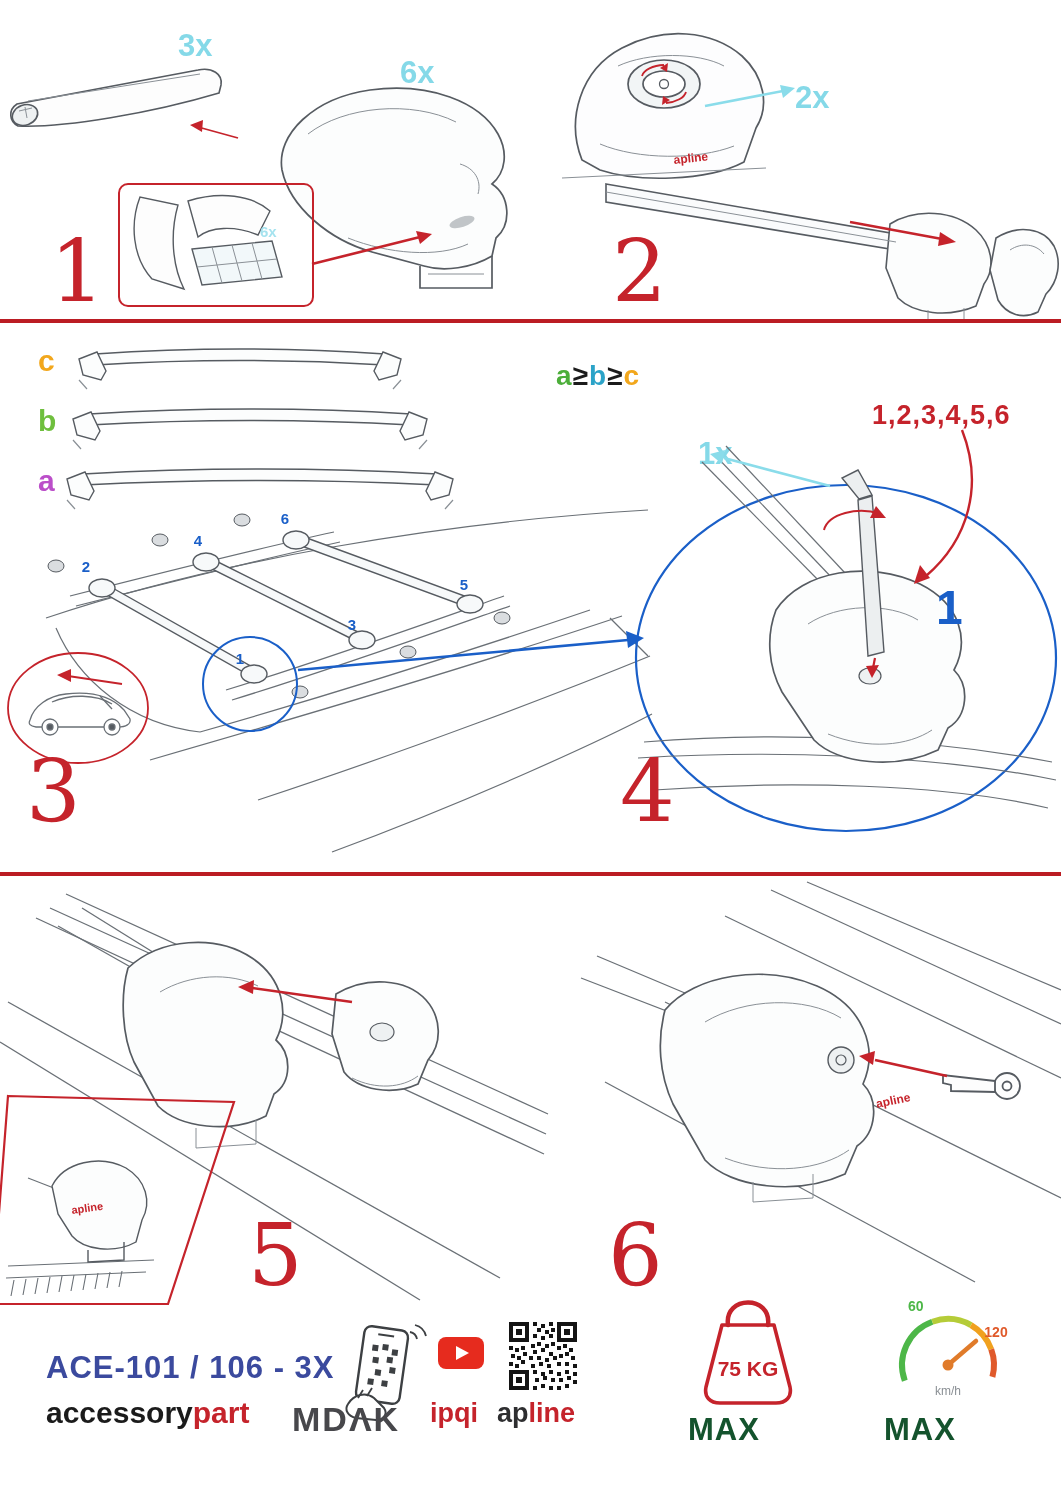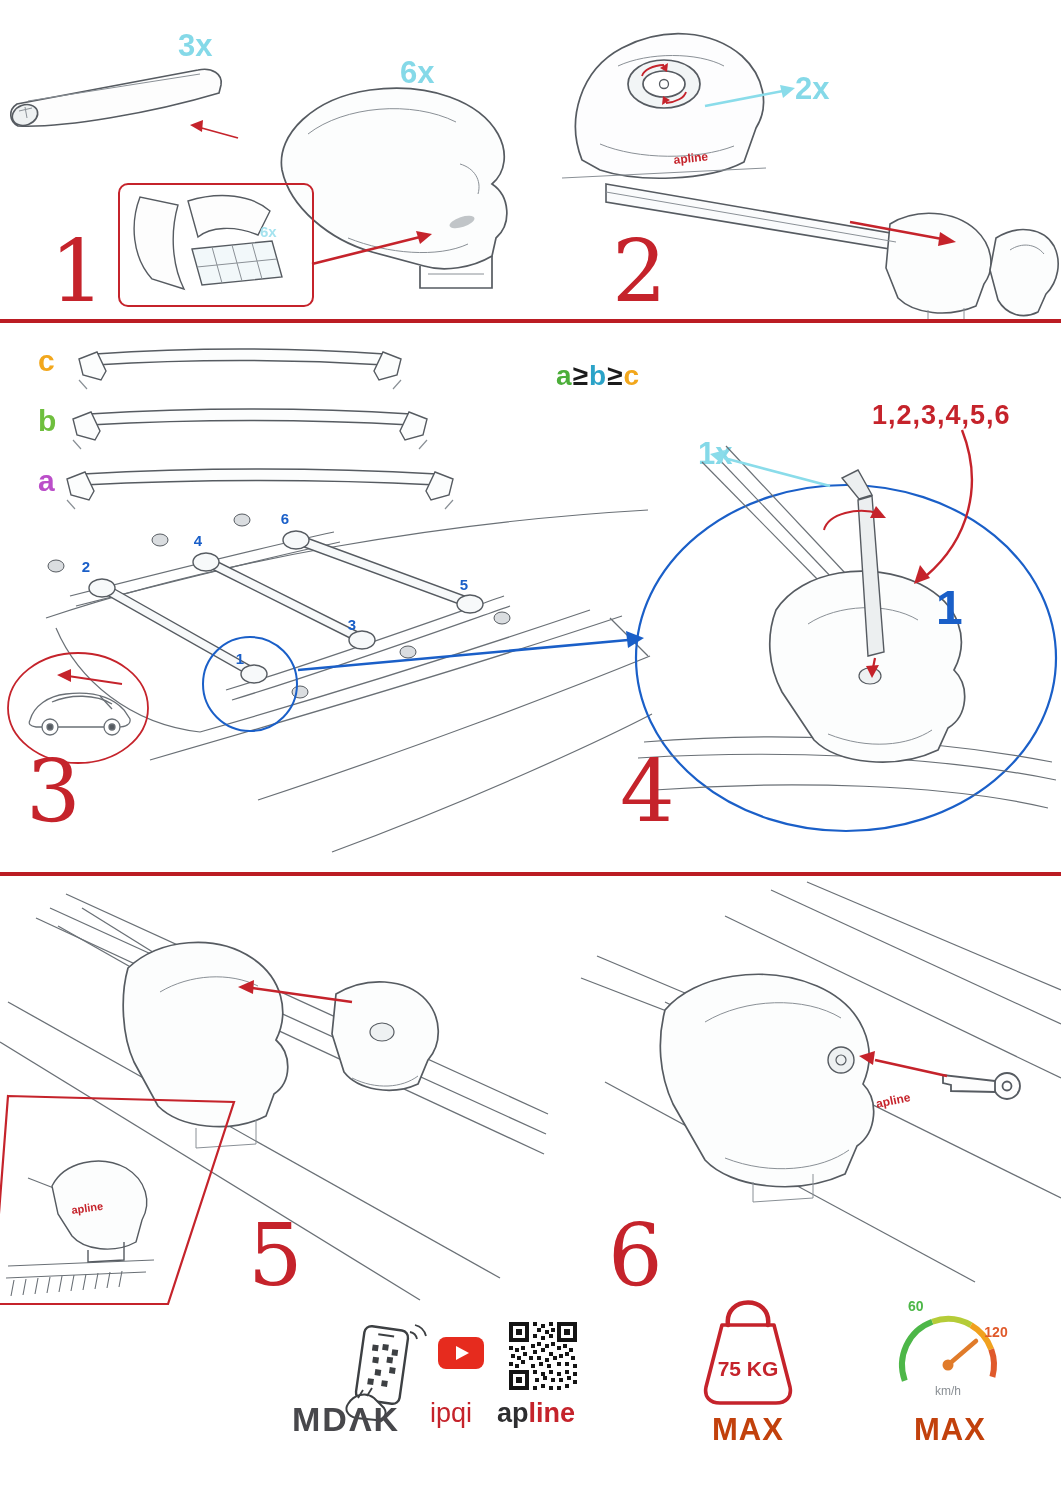--- a/index.html
+++ b/index.html
@@ -10,23 +10,23 @@
   .stepnum{font-family:"DejaVu Serif",serif;font-size:86px;line-height:1;color:#c5232b}
   .qty{font-size:31px;font-weight:bold;color:#85d9e8}
   .divider{left:0;width:1061px;height:4px;background:#bb1c23}
   .letter{font-size:30px;font-weight:bold}
   .rule{font-size:28px;font-weight:bold;letter-spacing:1px}
   .seq{font-size:27px;font-weight:bold;color:#c5232b;letter-spacing:1px}
   .model{font-size:31px;font-weight:bold;color:#3b4a9e;letter-spacing:1px}
   .brandline{font-size:30px;font-weight:bold;color:#1b1b1b}
   .red{color:#c5232b}
   .logo-md{font-size:34px;font-weight:bold;color:#47474b;letter-spacing:2px}
-  .logo-ipqi{font-size:27px;font-weight:normal;color:#c5232b}
+  .logo-ipqi{font-size:27px;font-weight:bold;color:#c5232b}
   .logo-ap{font-size:27px;font-weight:bold;color:#2e2e30}
-  .max{font-size:31px;font-weight:bold;color:#c2410c;text-align:center;letter-spacing:1px}
+  .max{font-size:31px;font-weight:bold;color:#14532d;text-align:left;letter-spacing:1px}
   .redbox{border:2px solid #c5232b;border-radius:10px}
   svg text{font-family:"Liberation Sans",sans-serif}
   .bluenum text{fill:#1a5fc8;font-weight:bold;font-size:15px}
 </style>
 </head>
 <body>
 
 <div class="page">
 
   <div class="qty" style="left:178px;top:28px">3x</div>
@@ -77,21 +77,21 @@
     <path d="M52,132 C90,148 150,148 186,134 M70,54 C100,40 150,40 176,54 M14,166 L218,156" stroke="#8a9096" stroke-width="1" fill="none"></path>
     <path d="M94,64 a24,13 0 0 1 22,-11 M138,80 a24,13 0 0 1 -20,11" stroke="#c5232b" stroke-width="1.8" fill="none"></path>
     <polygon points="120,51 112,56 119,60" fill="#c5232b"></polygon>
     <polygon points="114,93 122,88 115,84" fill="#c5232b"></polygon>
     <text x="126" y="152" font-size="12" font-weight="bold" fill="#c5232b" transform="rotate(-6 126 152)">apline</text>
   </svg>
   <svg style="left:695px;top:82px" width="104" height="32" viewBox="0 0 104 32">
     <path d="M10,24 L88,9" stroke="#8adcea" stroke-width="2.6" fill="none"></path>
     <polygon points="100,6 85,3 88,16" fill="#8adcea"></polygon>
   </svg>
-  <div class="qty" style="left:795px;top:71px">2x</div>
+  <div class="qty" style="left:795px;top:80px">2x</div>
 
   <svg style="left:598px;top:150px" width="463" height="172" viewBox="0 0 463 172">
     <g fill="#fafbfc" stroke="#565b61" stroke-width="1.6">
       <path d="M8,34 L298,84 L298,100 L8,52 Z"></path>
       <path d="M292,74 C318,58 356,60 378,80 C394,95 398,118 386,134 L378,156 C350,168 316,164 300,148 L288,118 Z" fill="#fcfdfd"></path>
       <path d="M398,88 C420,74 446,78 456,96 C464,112 460,132 448,144 L440,162 C424,170 408,164 400,150 L392,120 Z" fill="#fcfdfd"></path>
     </g>
     <path d="M8,42 L298,92 M330,160 L330,171 L366,171 L366,158 M412,100 C424,92 438,94 446,104" stroke="#8a9096" stroke-width="1" fill="none"></path>
     <path d="M252,72 L344,89" stroke="#c5232b" stroke-width="2.6" fill="none"></path>
     <polygon points="358,92 342,82 340,96" fill="#c5232b"></polygon>
@@ -269,20 +269,22 @@
       <circle cx="462" cy="204" r="13"></circle>
       <circle cx="462" cy="204" r="4.5" fill="#fff"></circle>
       <path d="M450,199 L398,193 L398,201 L406,203 L406,209 L450,210 Z"></path>
     </g>
     <path d="M402,194 L330,178" stroke="#c5232b" stroke-width="2.6" fill="none"></path>
     <polygon points="314,174 330,169 328,183" fill="#c5232b"></polygon>
     <text x="332" y="226" font-size="12" font-weight="bold" fill="#c5232b" transform="rotate(-12 332 226)">apline</text>
   </svg>
   <div class="stepnum" style="left:608px;top:1212px">6</div>
 
+  <div class="model" style="left:46px;top:1350px">ACE-101 / 106 - 3X</div>
+  <div class="brandline" style="left:46px;top:1396px"><span>accessory</span><span class="red">part</span></div>
 
   <svg style="left:330px;top:1320px" width="96" height="102" viewBox="0 0 96 102">
     <g transform="rotate(8 52 45)">
       <rect x="30" y="8" width="44" height="74" rx="7" fill="#fff" stroke="#3d4043" stroke-width="2.4"></rect>
       <path d="M44,15 l16,0" stroke="#3d4043" stroke-width="2"></path>
       <path d="M40 26h6v6h-6zM50 24h6v6h-6zM60 28h6v6h-6zM42 38h6v6h-6zM56 36h6v6h-6zM46 50h6v6h-6zM60 46h6v6h-6zM40 60h6v6h-6zM54 60h6v6h-6z" fill="#3d4043"></path>
     </g>
     <path d="M18,84 C24,74 36,72 44,78 L54,88 C58,94 54,100 46,100 L26,98 C18,96 14,90 18,84 Z" fill="#fff" stroke="#3d4043" stroke-width="2"></path>
     <path d="M28,78 L33,70 M37,76 L42,68" stroke="#3d4043" stroke-width="1.8" fill="none"></path>
     <path d="M80,12 a9,9 0 0 1 7,7 M85,5 a15,15 0 0 1 11,11" stroke="#3d4043" stroke-width="1.8" fill="none"></path>

